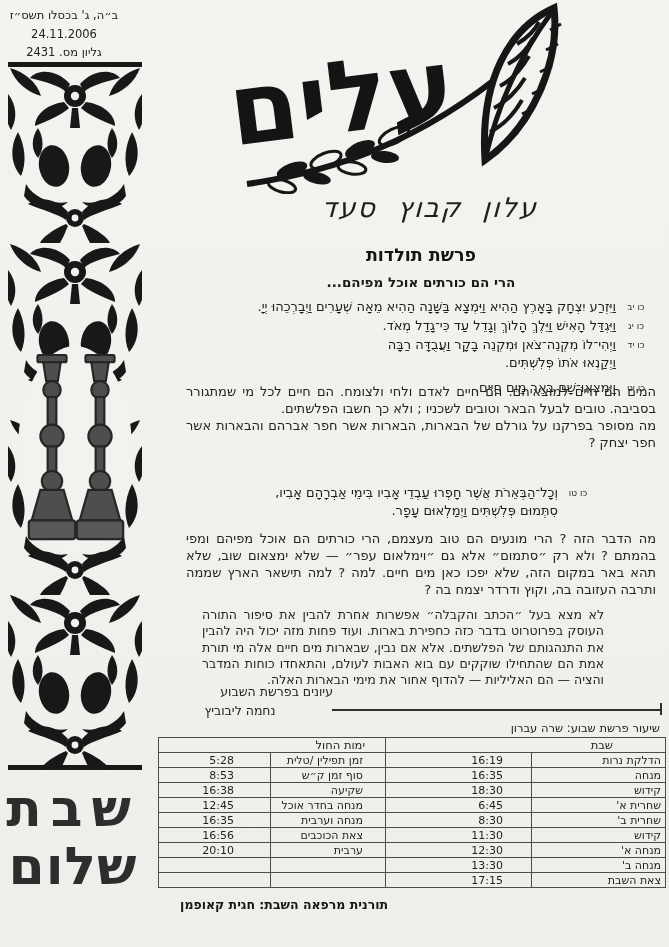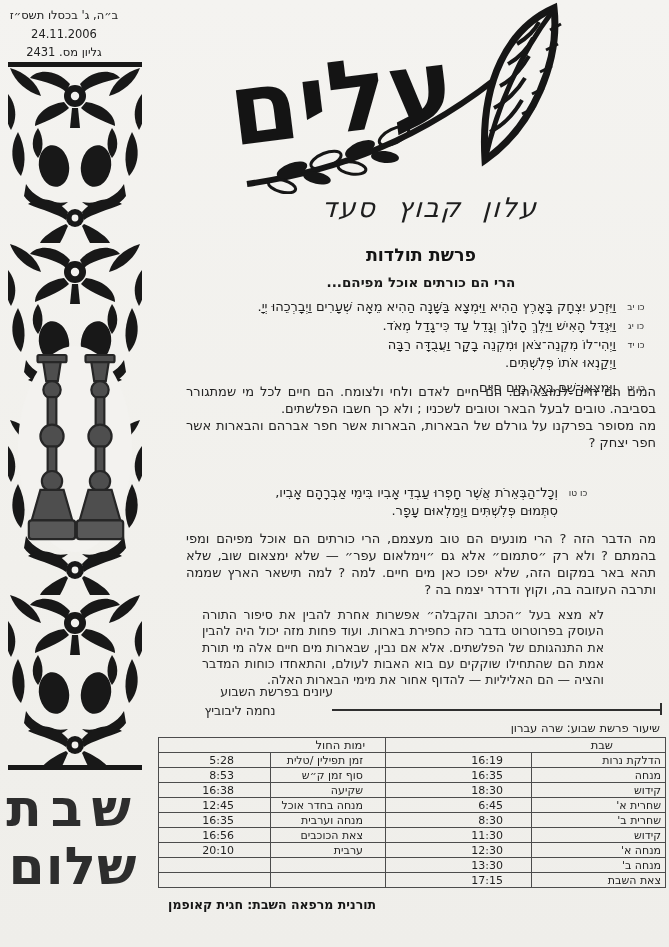--- a/index.html
+++ b/index.html
@@ -37,21 +37,21 @@
   .sched-title{left:420px;top:721px;width:240px;text-align:right;font-size:11.5px;color:#222;}
   .sched{left:158px;top:737px;width:507px;border-collapse:collapse;direction:rtl;table-layout:fixed;}
   .sched td{border:1px solid #4c4c4c;height:14px;font-size:11px;color:#1f1f1f;padding:0 4px;text-align:right;
             white-space:nowrap;overflow:hidden;}
   td.h-sh{padding-right:52px;font-size:11.5px;}
   td.h-wk{padding-right:20px;font-size:11.5px;}
   td.c-shl{}
   td.c-sht{padding-right:28px;}
   td.c-wkl{padding-right:22px;}
   td.c-wkt{padding-right:36px;}
-  .clinic{left:144px;top:897px;width:232px;text-align:right;font-size:12.5px;font-weight:bold;color:#161616;}
+  .clinic{left:156px;top:897px;width:232px;text-align:right;font-size:12.5px;font-weight:bold;color:#161616;}
 
   
   .greet{left:2px;top:780px;width:142px;text-align:center;font-weight:bold;color:#2d2d2d;}
   .greet .l1{font-size:52px;letter-spacing:9px;line-height:1.1;}
   .greet .l2{font-size:52px;letter-spacing:1px;line-height:1.12;text-align:center;}
 </style>
 </head>
 <body>
 
 <div class="page rtl">

